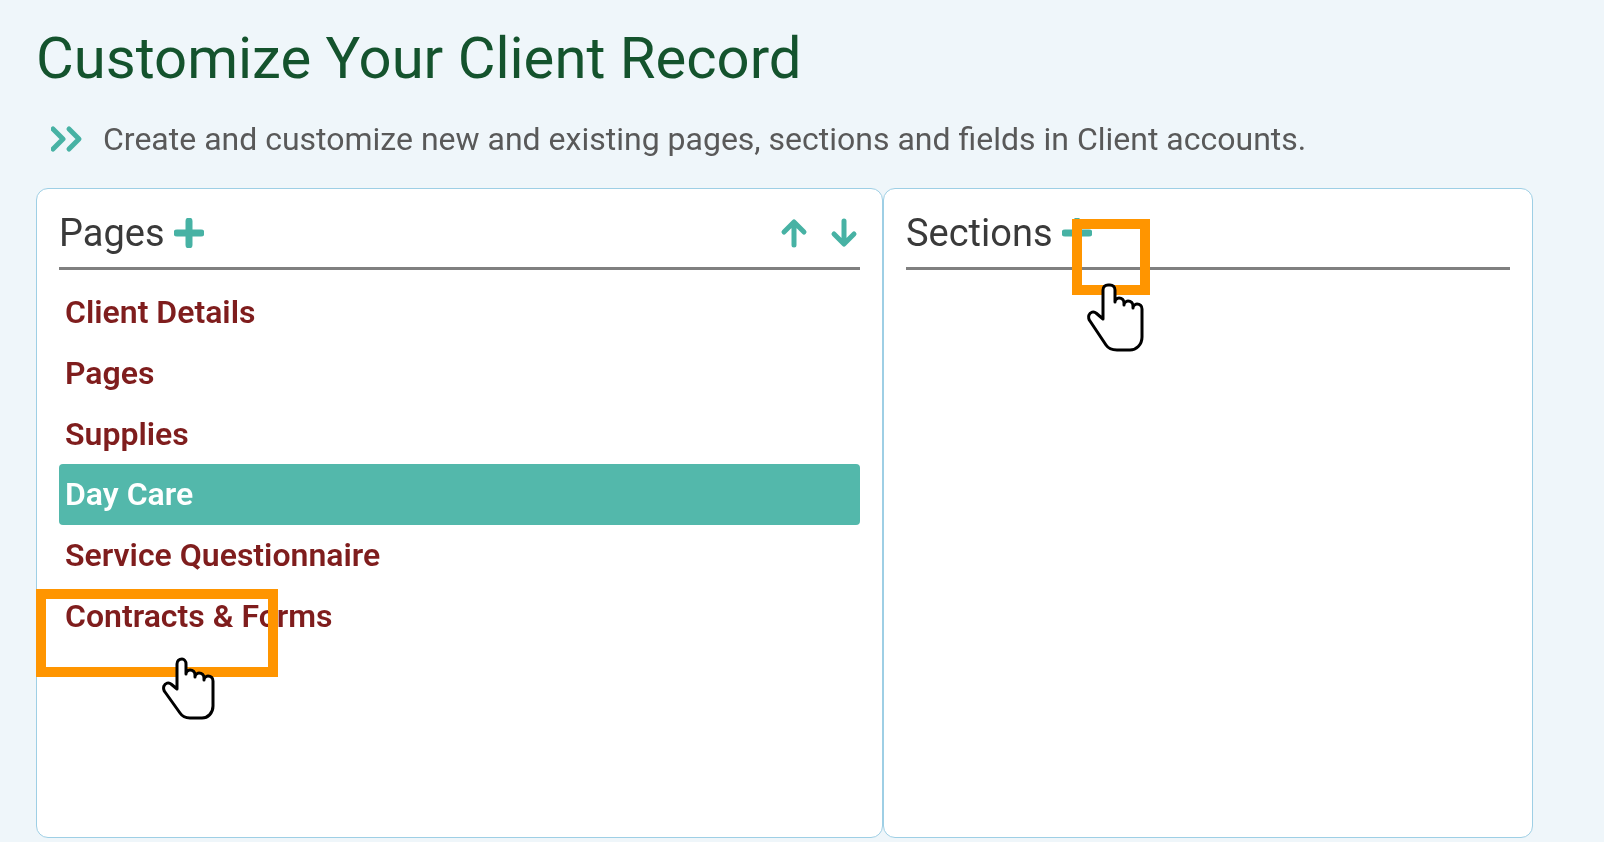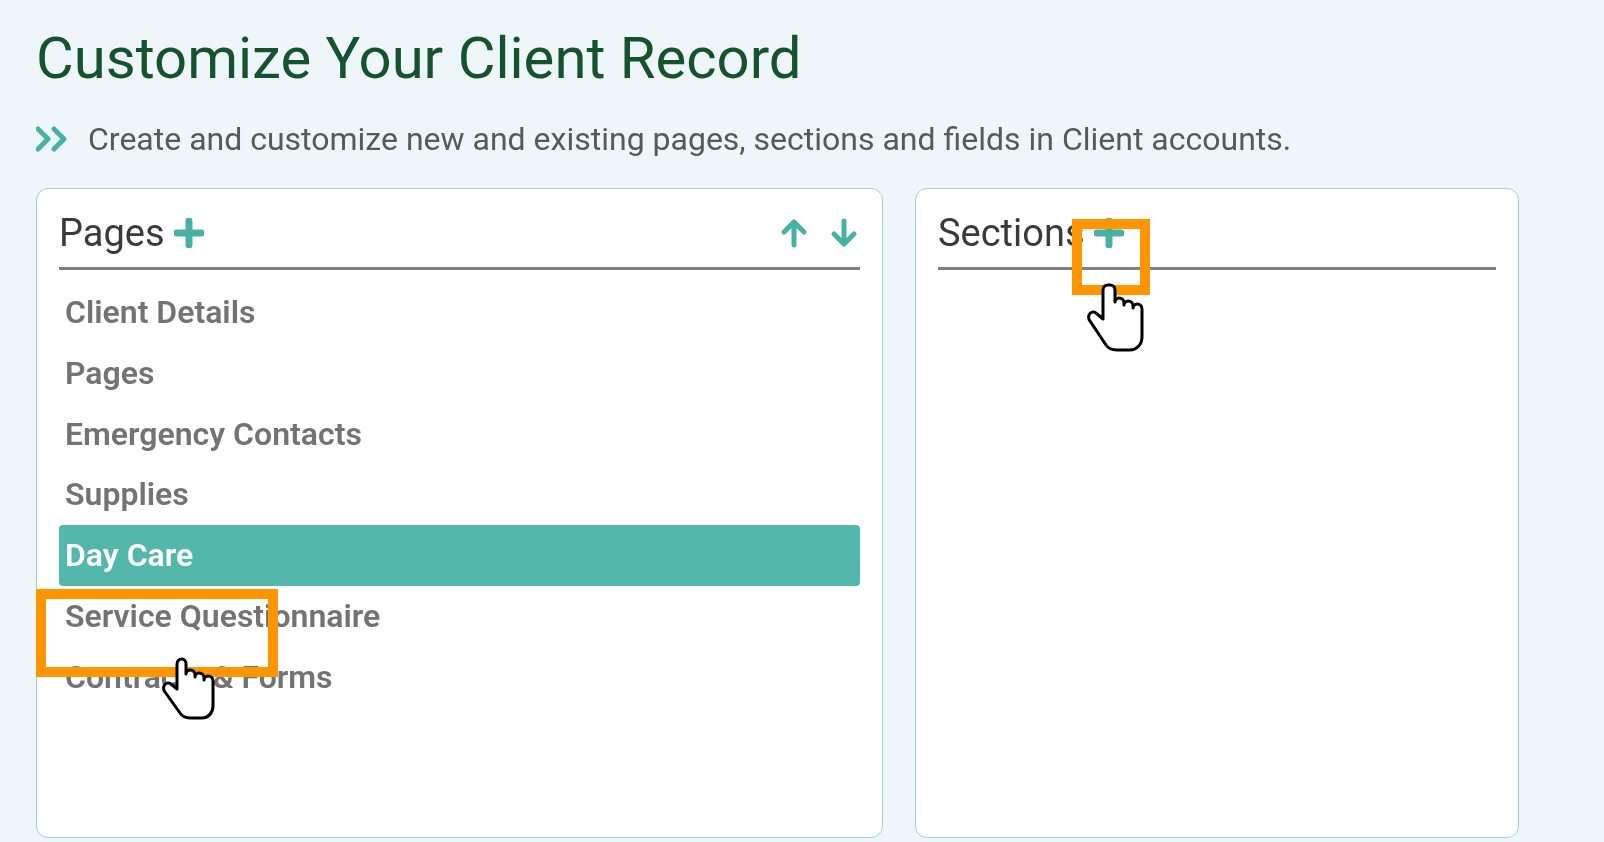--- a/index.html
+++ b/index.html
@@ -15,45 +15,45 @@
     font-size: 58px;
     font-weight: 400;
     color: #14532d;
     padding: 24px 36px 8px 36px;
   }
   .page-desc-row {
     display: flex;
     align-items: center;
     padding: 20px 36px 30px 36px;
     gap: 16px;
+    margin-left: 15px;
   }
   .page-desc-row .chevrons {
     color: #47b2a4;
     display: flex;
     align-items: center;
   }
   .page-desc {
     font-size: 32px;
     color: #595959;
     font-weight: 400;
   }
   .panels {
     display: flex;
-    gap: 32px;
     padding: 0 36px;
   }
   .panel {
     background: #ffffff;
     border: 1px solid #9ecfe5;
     border-radius: 12px;
     padding: 22px 22px 0 22px;
     flex: 0 0 auto;
   }
   .panel.pages { width: 847px; height: 650px; overflow: hidden; }
-  .panel.sections { width: 604px; height: 650px; overflow: hidden; }
+  .panel.sections { width: 650px; height: 650px; overflow: hidden; }
   .panel-header {
     display: flex;
     align-items: center;
     border-bottom: 3px solid #808080;
     padding-bottom: 12px;
   }
   .panel-header-title {
     font-size: 38px;
     font-weight: 400;
     color: #3a3a3a;
@@ -83,21 +83,21 @@
     align-items: center;
     justify-content: center;
     cursor: pointer;
   }
   .pages-list {
     padding-top: 12px;
   }
   .page-item {
     font-size: 32px;
     font-weight: 600;
-    color: #737373;
+    color: #7f1d1d;
     padding: 8px 6px;
     border-radius: 4px;
     cursor: pointer;
     line-height: 1.4;
   }
   .page-item.selected {
     background: #53b8ab;
     color: #ffffff;
   }
   
@@ -161,21 +161,20 @@
         <span class="sort-arrow">
           <svg width="28" height="30" viewBox="0 0 28 30">
             <path d="M14 3 V25 M4 16 L14 26 L24 16" stroke="#47b2a4" stroke-width="5" fill="none" stroke-linecap="round" stroke-linejoin="round"></path>
           </svg>
         </span>
       </div>
     </div>
     <div class="pages-list">
       <div class="page-item">Client Details</div>
       <div class="page-item">Pages</div>
-      <div class="page-item">Emergency Contacts</div>
       <div class="page-item">Supplies</div>
       <div class="page-item selected">Day Care</div>
       <div class="page-item">Service Questionnaire</div>
       <div class="page-item">Contracts &amp; Forms</div>
     </div>
   </div>
 
   <div class="panel sections">
     <div class="panel-header">
       <span class="panel-header-title">Sections</span>

